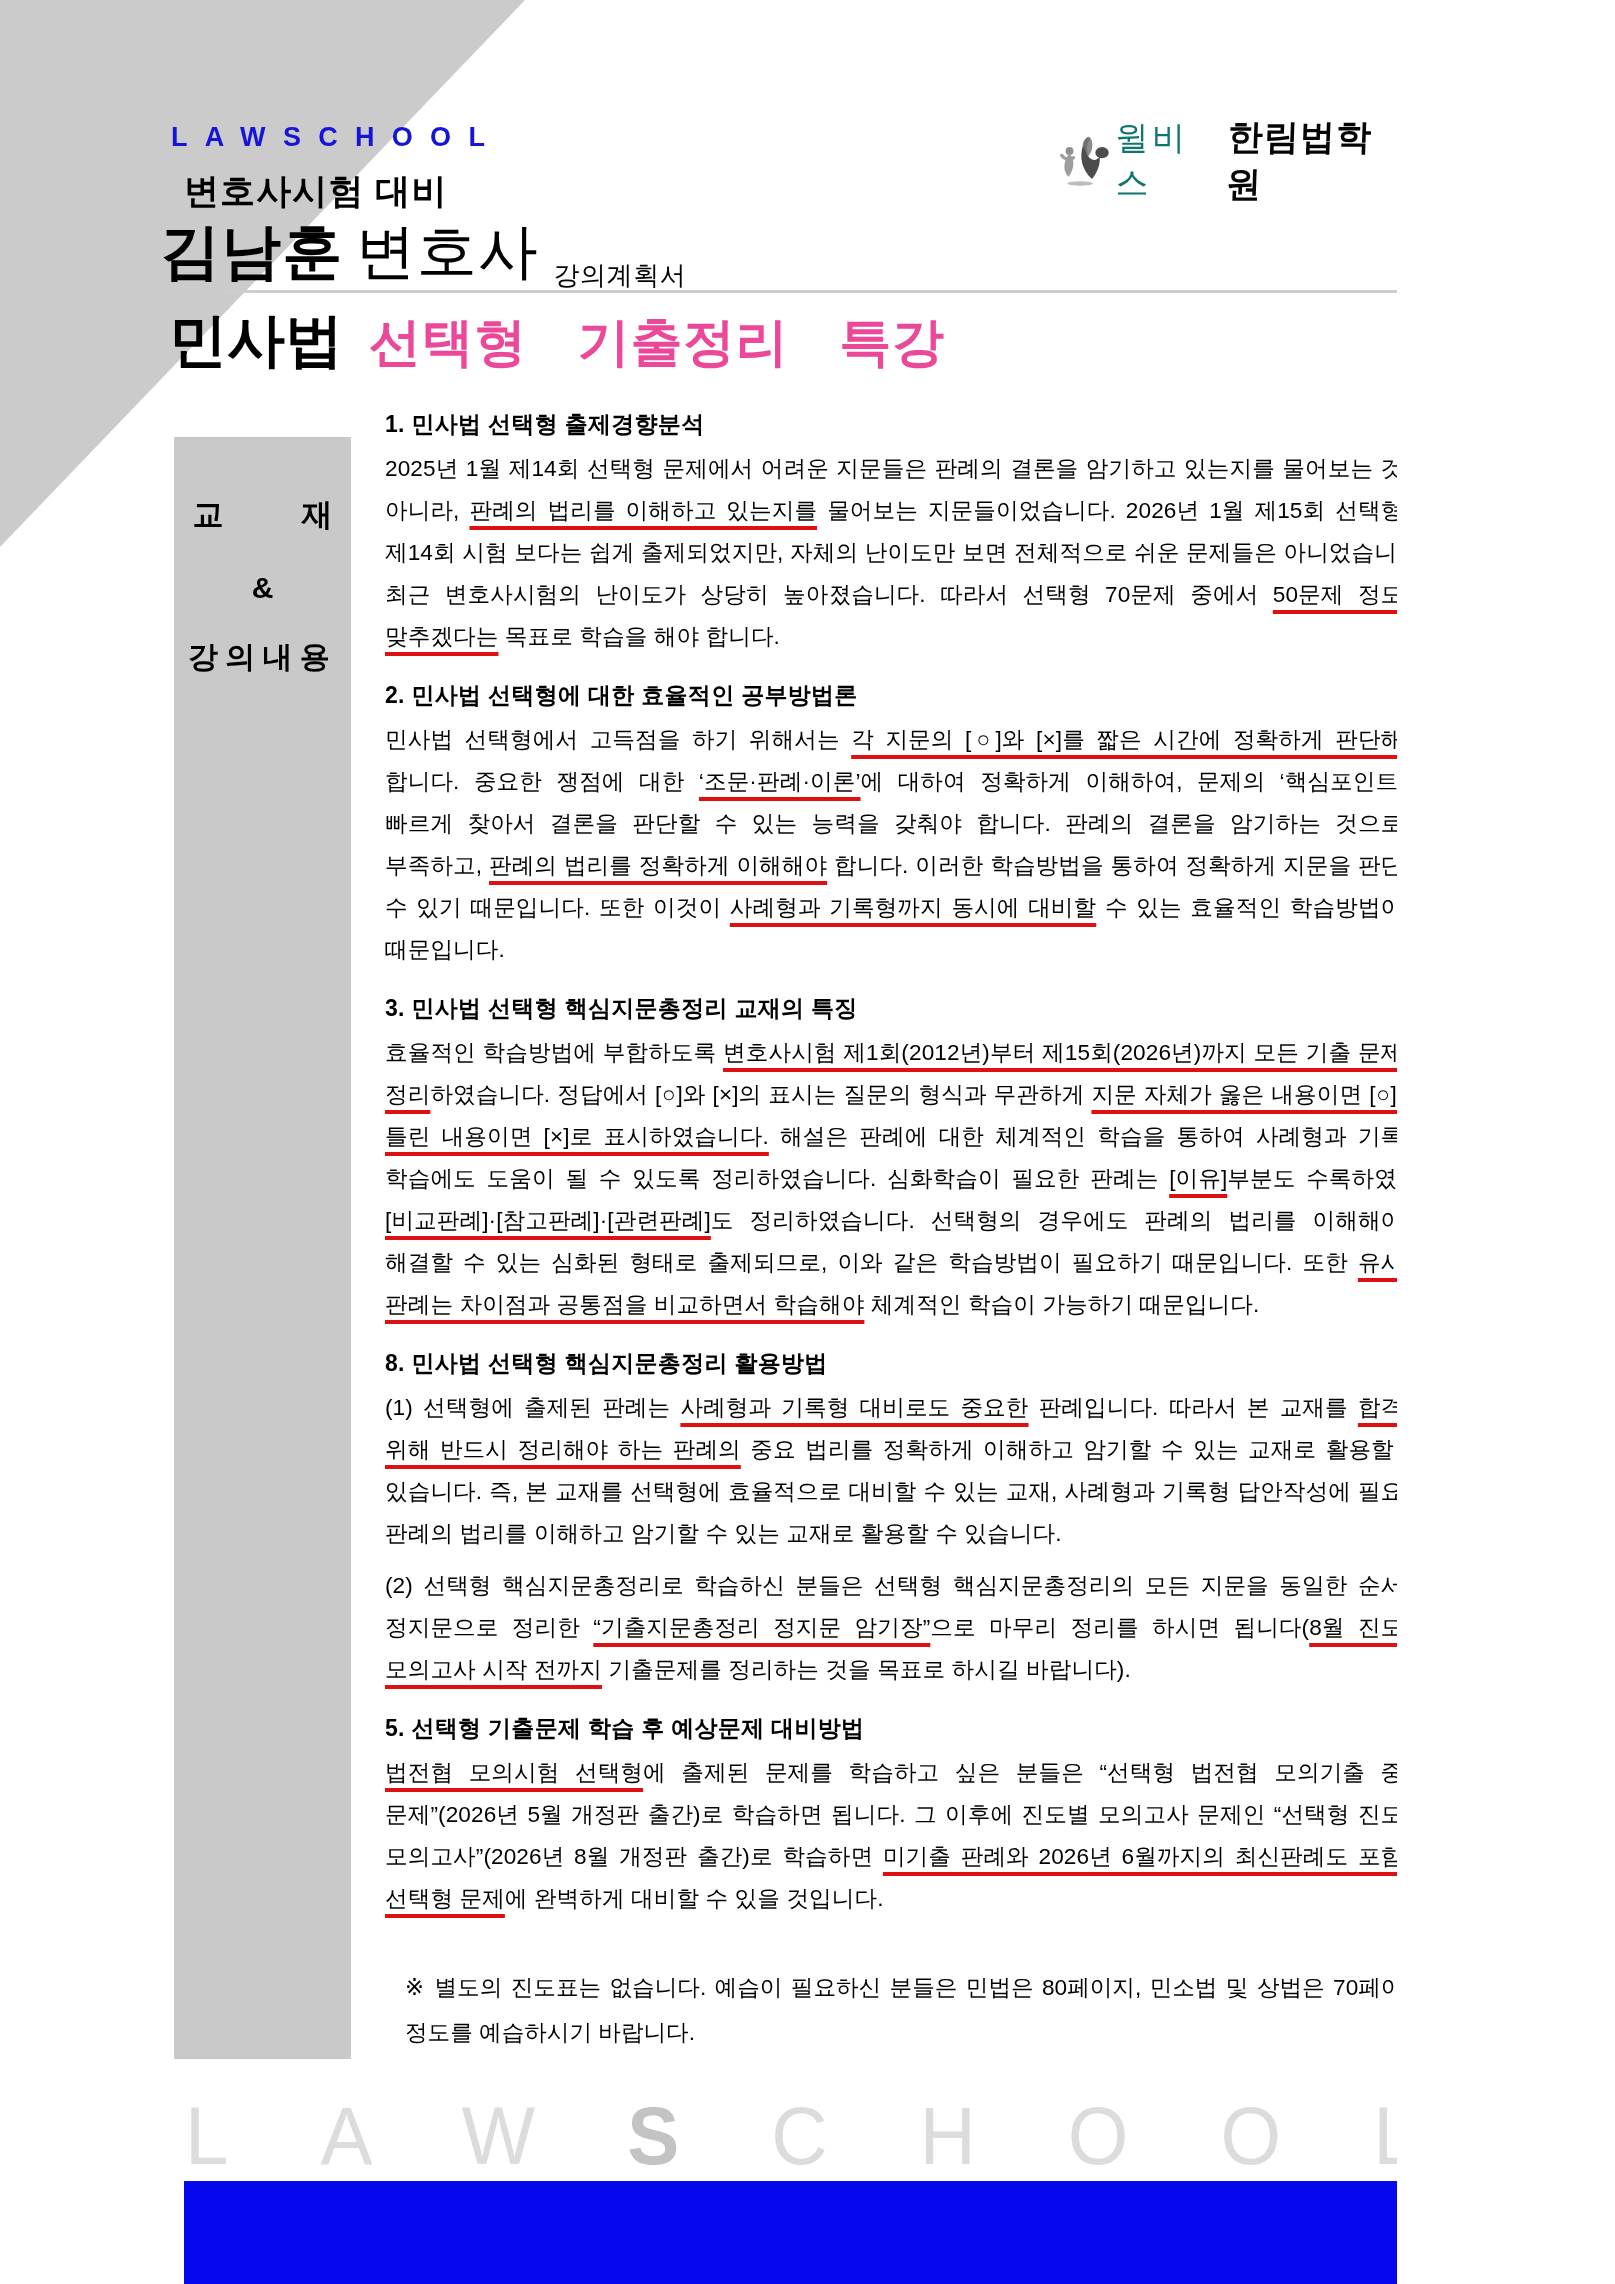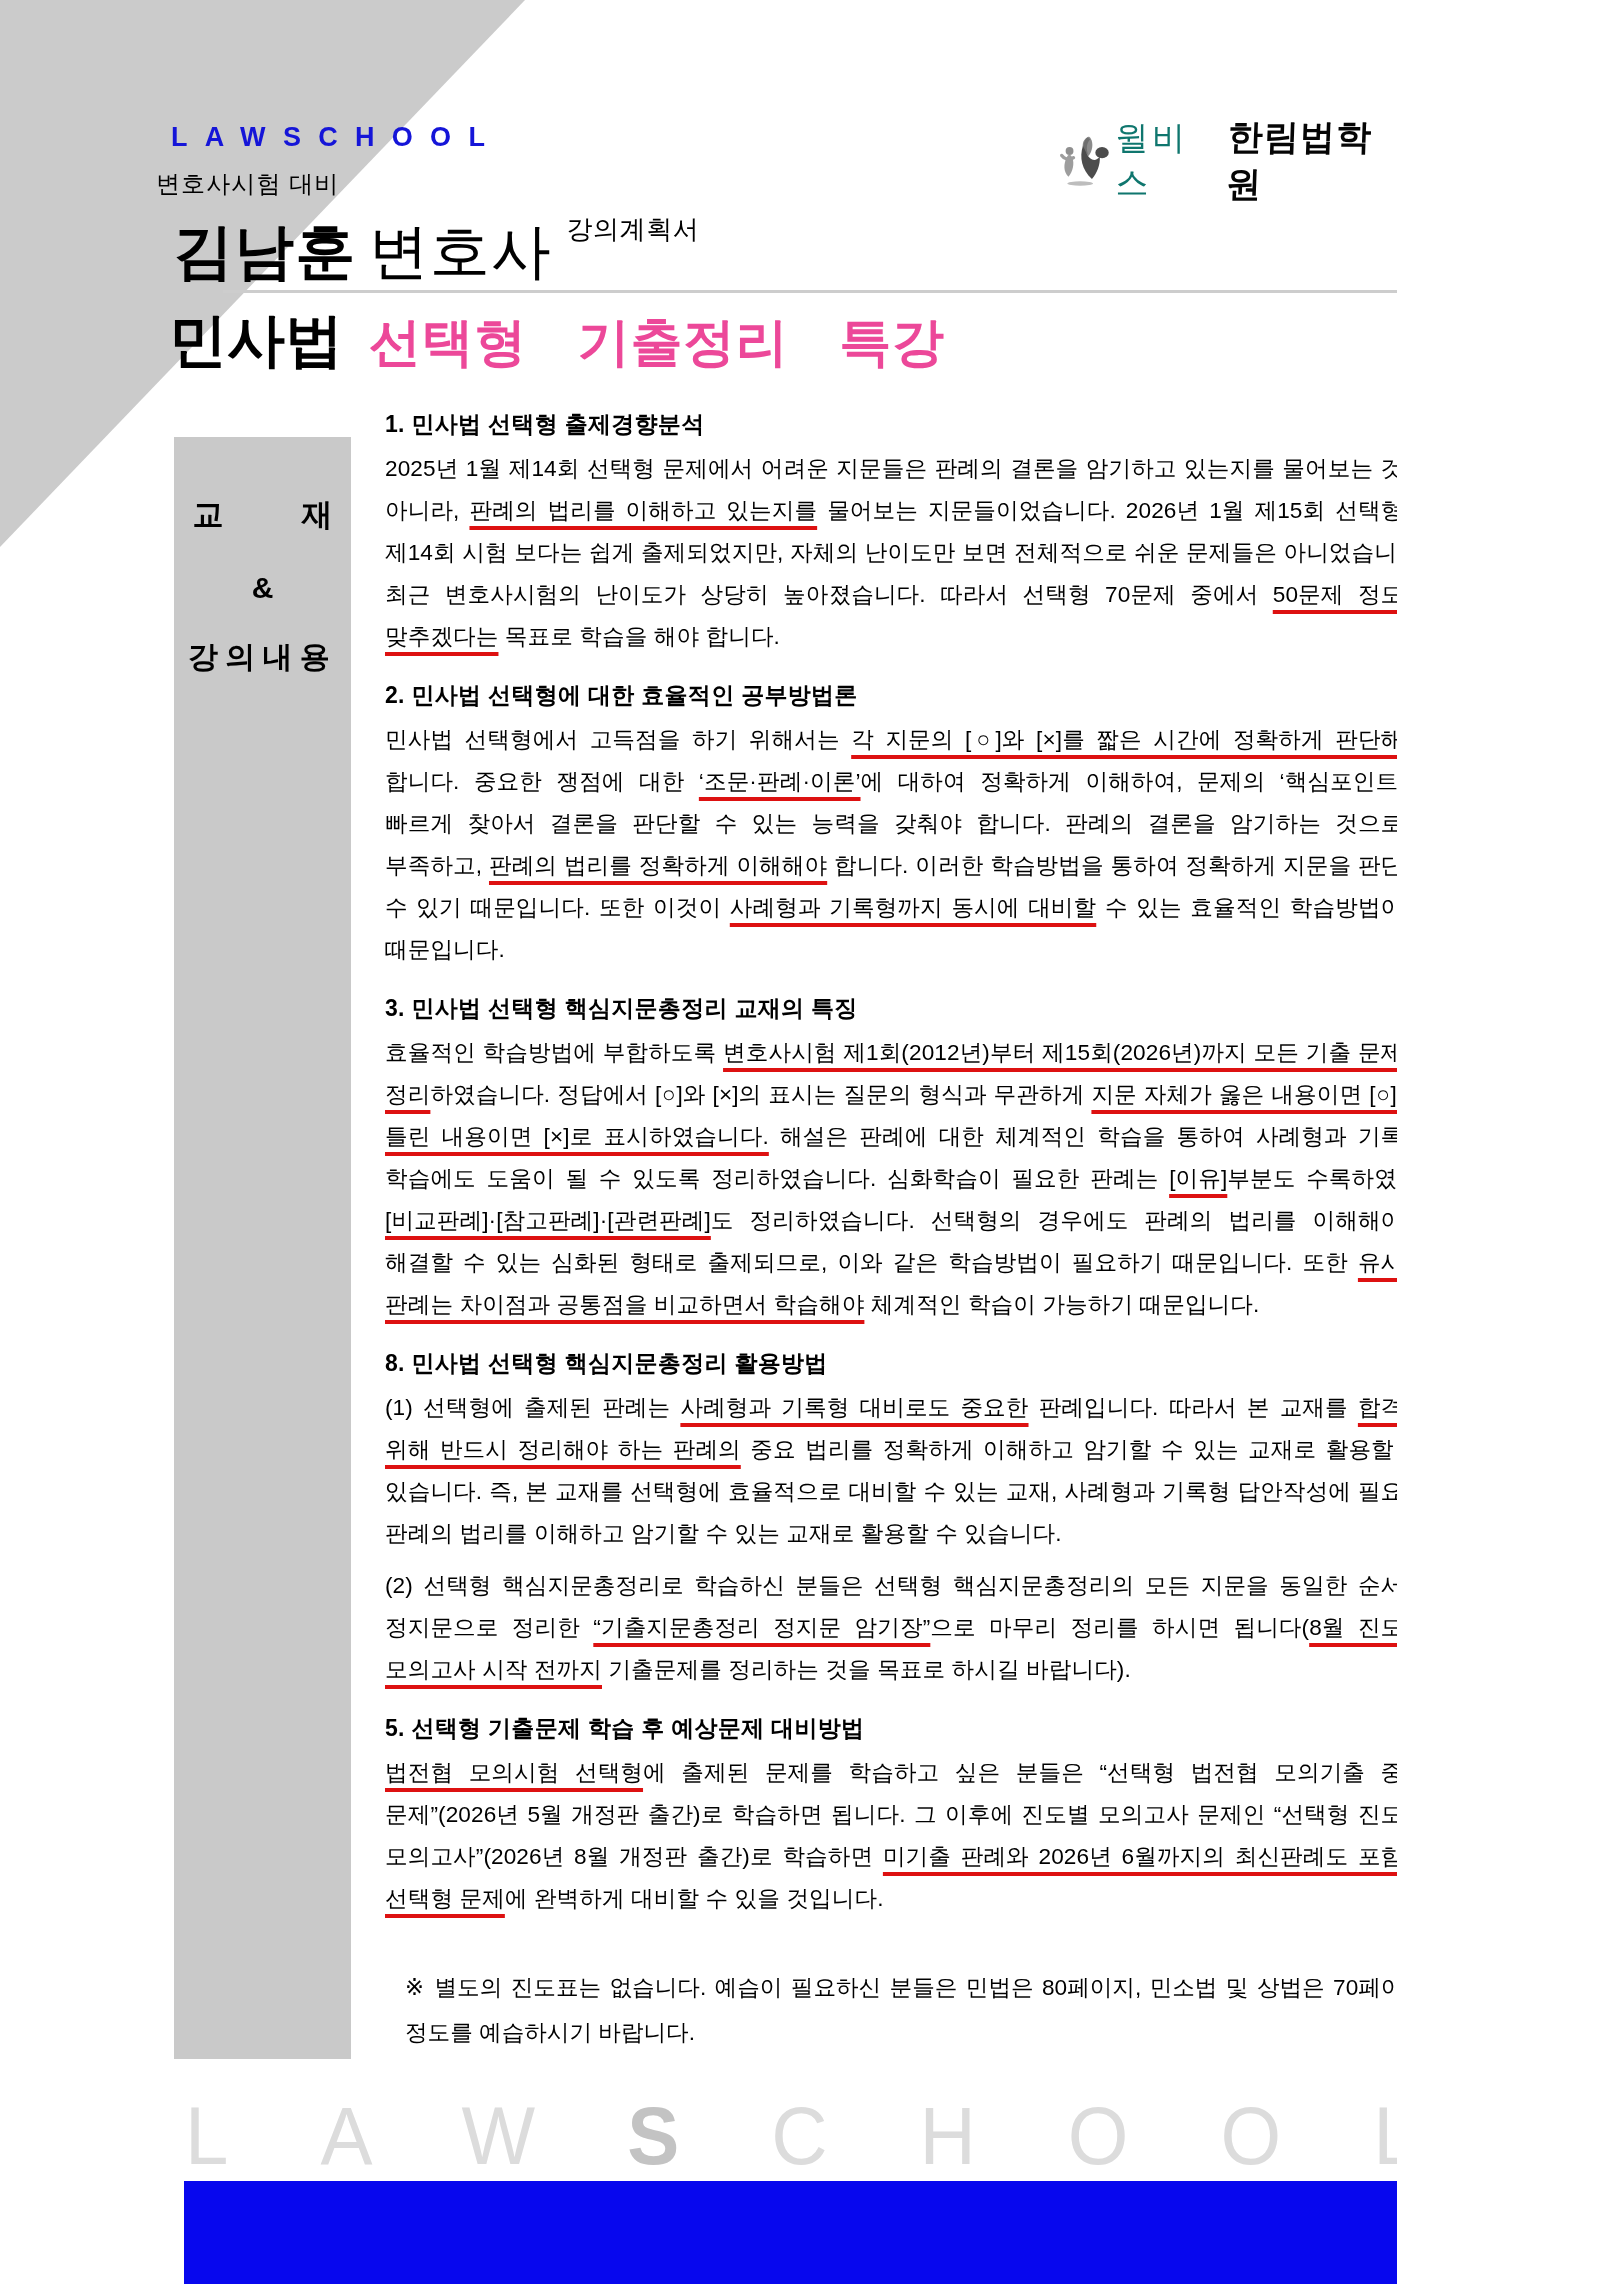--- a/index.html
+++ b/index.html
@@ -15,22 +15,22 @@
   }
   
   .brand{
     position:absolute;left:171px;top:122px;
     font-size:27px;font-weight:700;color:#1515d8;letter-spacing:17.3px;white-space:nowrap;
   }
   
   .logo{position:absolute;left:1055px;top:114px;display:flex;align-items:center;}
   .logo .company{font-size:33px;font-weight:500;color:#0f766e;letter-spacing:3.4px;margin-left:4.5px;}
   .logo .academy{font-size:35px;font-weight:900;color:#050505;letter-spacing:1.1px;margin-left:9px;font-family:"Liberation Serif","DejaVu Serif",serif;transform:skewX(-2deg);}
-  .exam-label{position:absolute;left:156px;top:168px;font-size:24px;font-weight:400;letter-spacing:1.1px;}
-  .name-row{position:absolute;left:173px;top:212px;display:flex;align-items:flex-start;white-space:nowrap;}
+  .exam-label{position:absolute;left:184px;top:168px;font-size:35px;font-weight:700;letter-spacing:1.1px;}
+  .name-row{position:absolute;left:160px;top:212px;display:flex;align-items:flex-end;white-space:nowrap;}
   .name-row .instructor{font-size:60px;font-weight:900;letter-spacing:1.1px;}
   .name-row .instructor-title{font-size:60px;font-weight:400;margin-left:12.3px;letter-spacing:1.1px;}
   .name-row .doc-type{font-size:26px;font-weight:400;margin-left:14.5px;letter-spacing:0.6px;}
   .divider{position:absolute;left:223px;top:290px;width:1203px;height:2.8px;background:#cdcdcd;}
   .title-row{position:absolute;left:169px;top:302px;display:flex;align-items:baseline;white-space:nowrap;}
   .title-row .subject{font-size:58px;font-weight:900;color:#000;}
   .title-row .course-title{font-size:52px;font-weight:900;color:#ec4899;margin-left:26px;word-spacing:36px;letter-spacing:0.6px;}
   
   .sidebar{
     position:absolute;left:174px;top:437px;width:177px;height:1622px;background:#c9c9c9;

